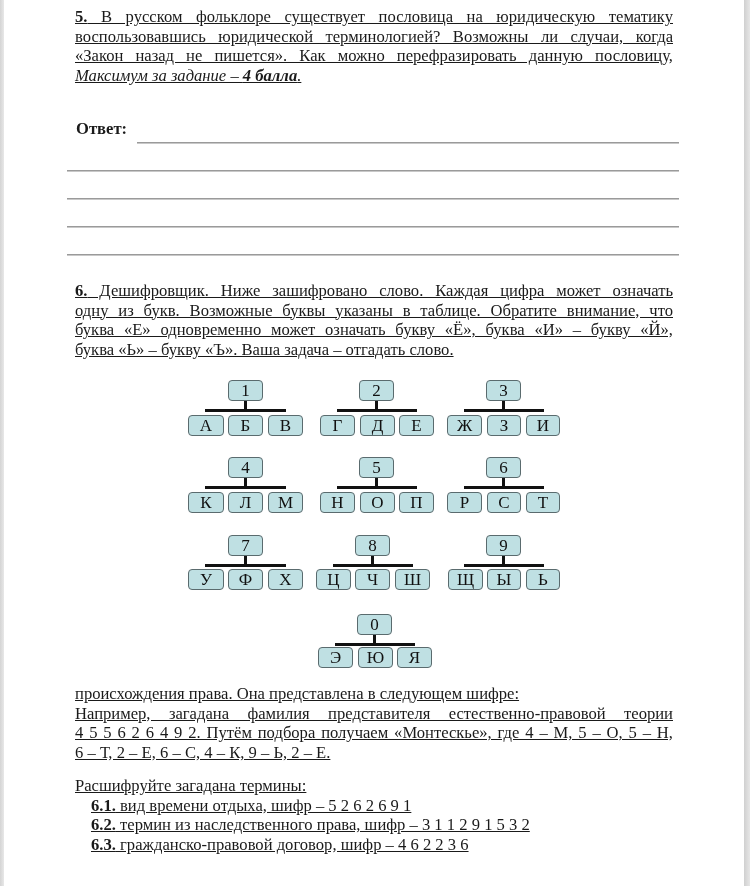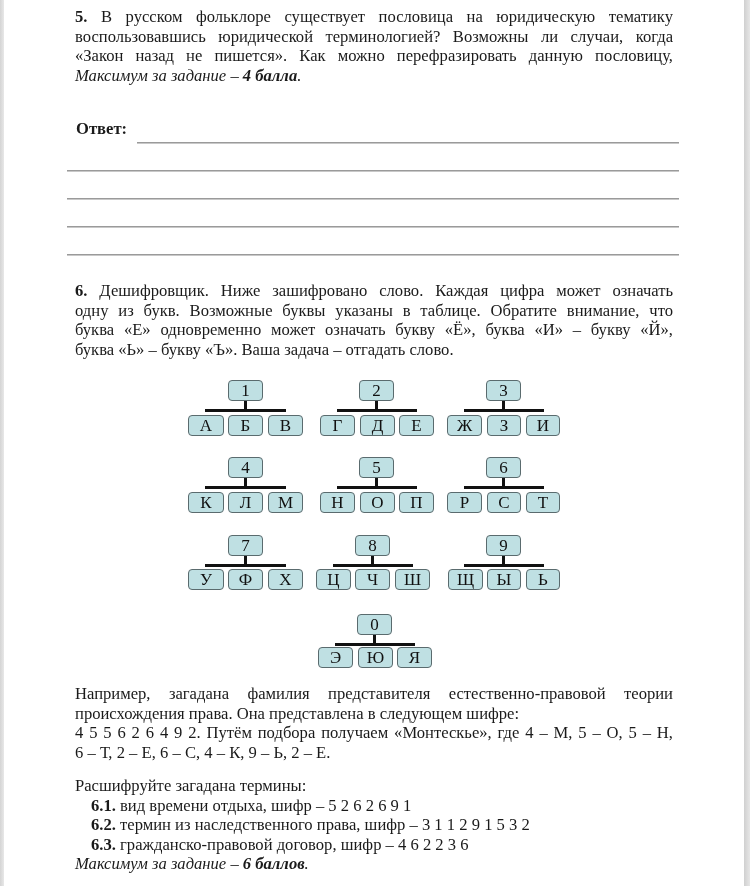--- a/index.html
+++ b/index.html
@@ -7,21 +7,21 @@
     width: 750px; height: 886px; position: relative; overflow: hidden;
     background: #ffffff;
     font-family: "Liberation Serif", "DejaVu Serif", serif;
     color: #1a1a1a;
   }
   .edge-left { position: absolute; left: 0; top: 0; width: 4px; height: 886px; background: linear-gradient(to right, #d4d4d4, #e8e8e8); }
   .edge-right { position: absolute; right: 0; top: 0; width: 6px; height: 886px; background: linear-gradient(to right, #d0d0d0, #e6e6e6); }
   .para {
     position: absolute; left: 75px; width: 598px;
     font-size: 16.6px; line-height: 19.6px;
-    text-align: justify; text-align-last: left;
+    text-align: justify; text-align-last: left; text-decoration: underline;
   }
   .para .line { display: block; text-align: justify; text-align-last: justify; white-space: nowrap; }
   .para .line.last { text-align-last: left; }
   .b { font-weight: bold; }
   .i { font-style: italic; }
   .answer-label { position: absolute; left: 76px; top: 119px; font-size: 16.6px; font-weight: bold; }
   .rule { position: absolute; height: 1px; background: #9a9a9a; border-bottom: 1px solid #c8c8c8; }
 
   .box {
     position: absolute; height: 21px;
@@ -150,25 +150,24 @@
     <div class="box" style="left:357px; top:614px; width:35px;">0</div>
     <div class="vbar" style="left:373px; top:635px; height:10px;"></div>
     <div class="hbar" style="left:335px; top:643px; width:80px;"></div>
     <div class="box" style="left:318px; top:647px; width:35px;">Э</div>
     <div class="box" style="left:358px; top:647px; width:35px;">Ю</div>
     <div class="box" style="left:397px; top:647px; width:35px;">Я</div>
   </div>
 </div>
 
 <div class="para" style="top:684px;">
+  <span class="line last">происхождения права. Она представлена в следующем шифре:</span>
   <span class="line">Например, загадана фамилия представителя естественно-правовой теории</span>
-  <span class="line last">происхождения права. Она представлена в следующем шифре:</span>
   <span class="line">4 5 5 6 2 6 4 9 2. Путём подбора получаем «Монтескье», где 4 – М, 5 – О, 5 – Н,</span>
   <span class="line last">6 – Т, 2 – Е, 6 – С, 4 – К, 9 – Ь, 2 – Е.</span>
 </div>
 
 <div class="para" style="top:776px;">
   <span class="line last">Расшифруйте загадана термины:</span>
   <span class="line last indent"><span class="b">6.1.</span><span> вид времени отдыха, шифр – 5 2 6 2 6 9 1</span></span>
   <span class="line last indent"><span class="b">6.2.</span><span> термин из наследственного права, шифр – 3 1 1 2 9 1 5 3 2</span></span>
   <span class="line last indent"><span class="b">6.3.</span><span> гражданско-правовой договор, шифр – 4 6 2 2 3 6</span></span>
-  <span class="line last i"><span>Максимум за задание – </span><span class="b">6 баллов</span><span>.</span></span>
 </div>
 
 </body></html>

